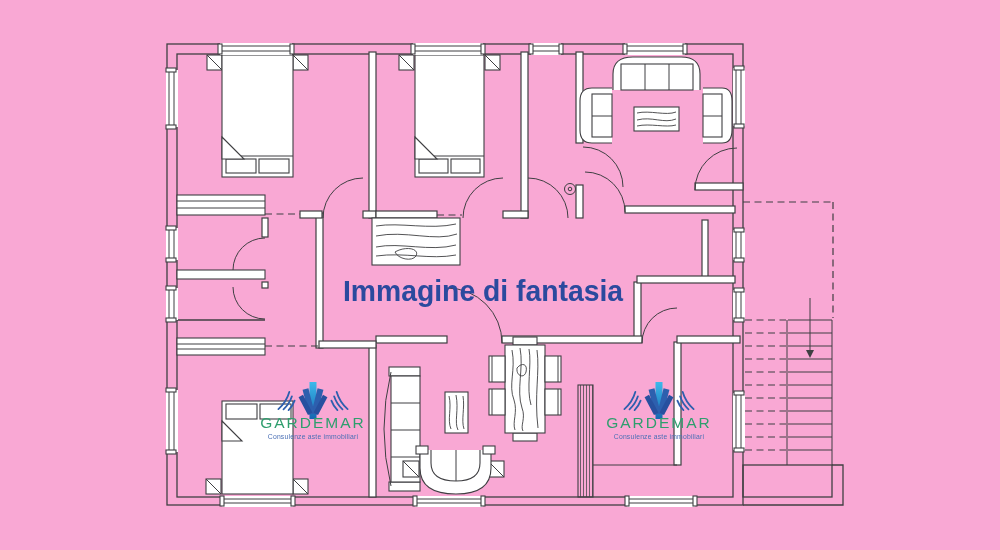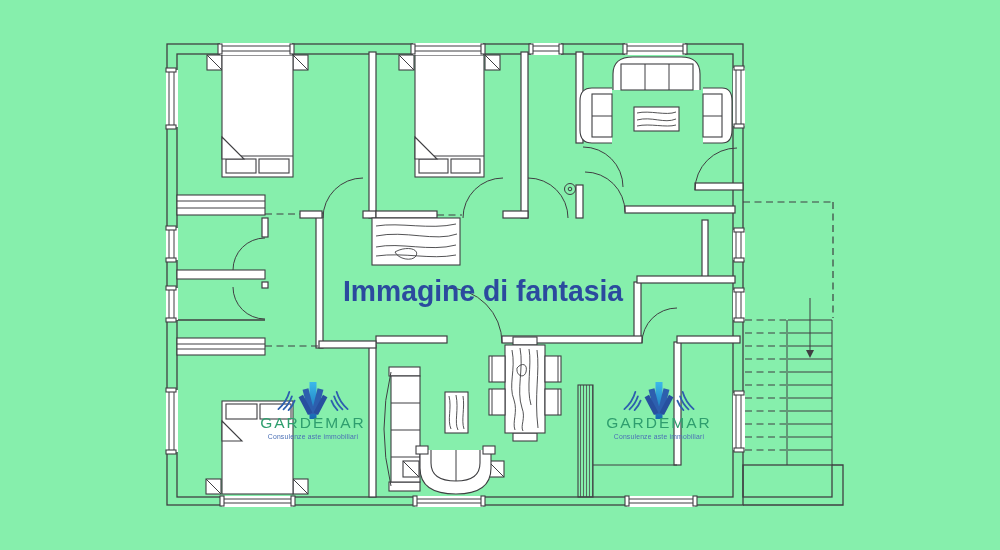--- a/index.html
+++ b/index.html
@@ -1,16 +1,16 @@
 <!DOCTYPE html>
 <html><head>
 <meta charset="utf-8">
 <style>
   html,body{margin:0;padding:0;background:#ffffff;width:1000px;height:550px;overflow:hidden;}
-  .stage{position:relative;width:1000px;height:550px;background:#86efac;font-family:"Liberation Sans",sans-serif;}
+  .stage{position:relative;width:1000px;height:550px;background:#f9a8d4;font-family:"Liberation Sans",sans-serif;}
   svg text{font-family:"Liberation Sans",sans-serif;}
   .ln{stroke:#3f3f42;stroke-width:1.3;fill:none;}
   .thin{stroke:#3f3f42;stroke-width:1;fill:none;}
   .wall{fill:#ffffff;stroke:#3f3f42;stroke-width:1.2;}
   .wf{fill:#ffffff;stroke:#3f3f42;stroke-width:1.1;}
   .dash{stroke:#3f3f42;stroke-width:1.2;fill:none;stroke-dasharray:7 4.5;}
   .grain{stroke:#3f3f42;stroke-width:0.9;fill:none;}
   .wm-text{font-weight:bold;}
 </style>
 </head>

